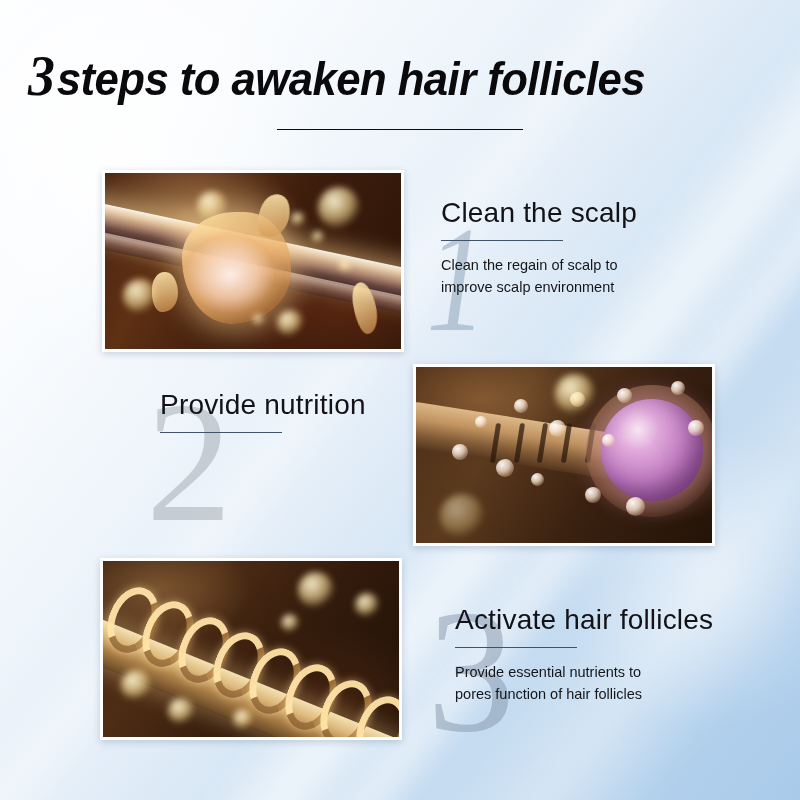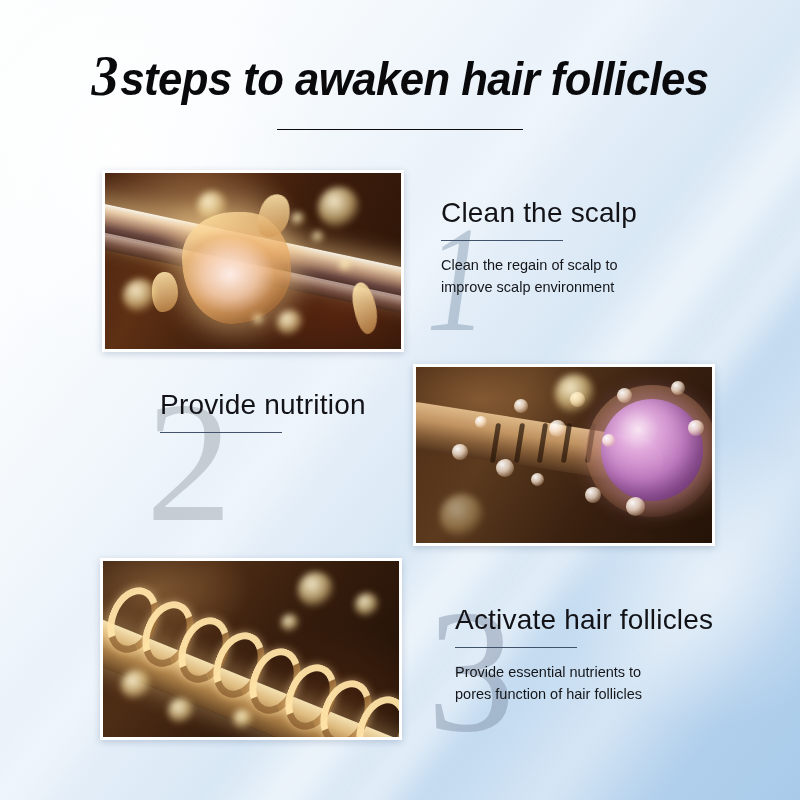--- a/index.html
+++ b/index.html
@@ -50,21 +50,20 @@
     background: radial-gradient(circle, rgba(255,255,255,0.85) 0%, rgba(255,255,255,0) 70%);
   }
   .glow.g1 { width: 420px; height: 420px; left: -90px; top: -60px; }
   .glow.g2 { width: 300px; height: 300px; left: 560px; top: 430px; opacity: .5; }
 
   
   .header {
     position: absolute;
     left: 0; top: 46px;
     width: 800px;
-    text-align: center;
   }
   .title {
     font-family: "Liberation Sans", sans-serif;
     font-style: italic;
     font-weight: 700;
     font-size: 47px;
     line-height: 1.05;
     letter-spacing: -0.6px;
     color: #0a0a0c;
     transform: scaleX(0.93);

